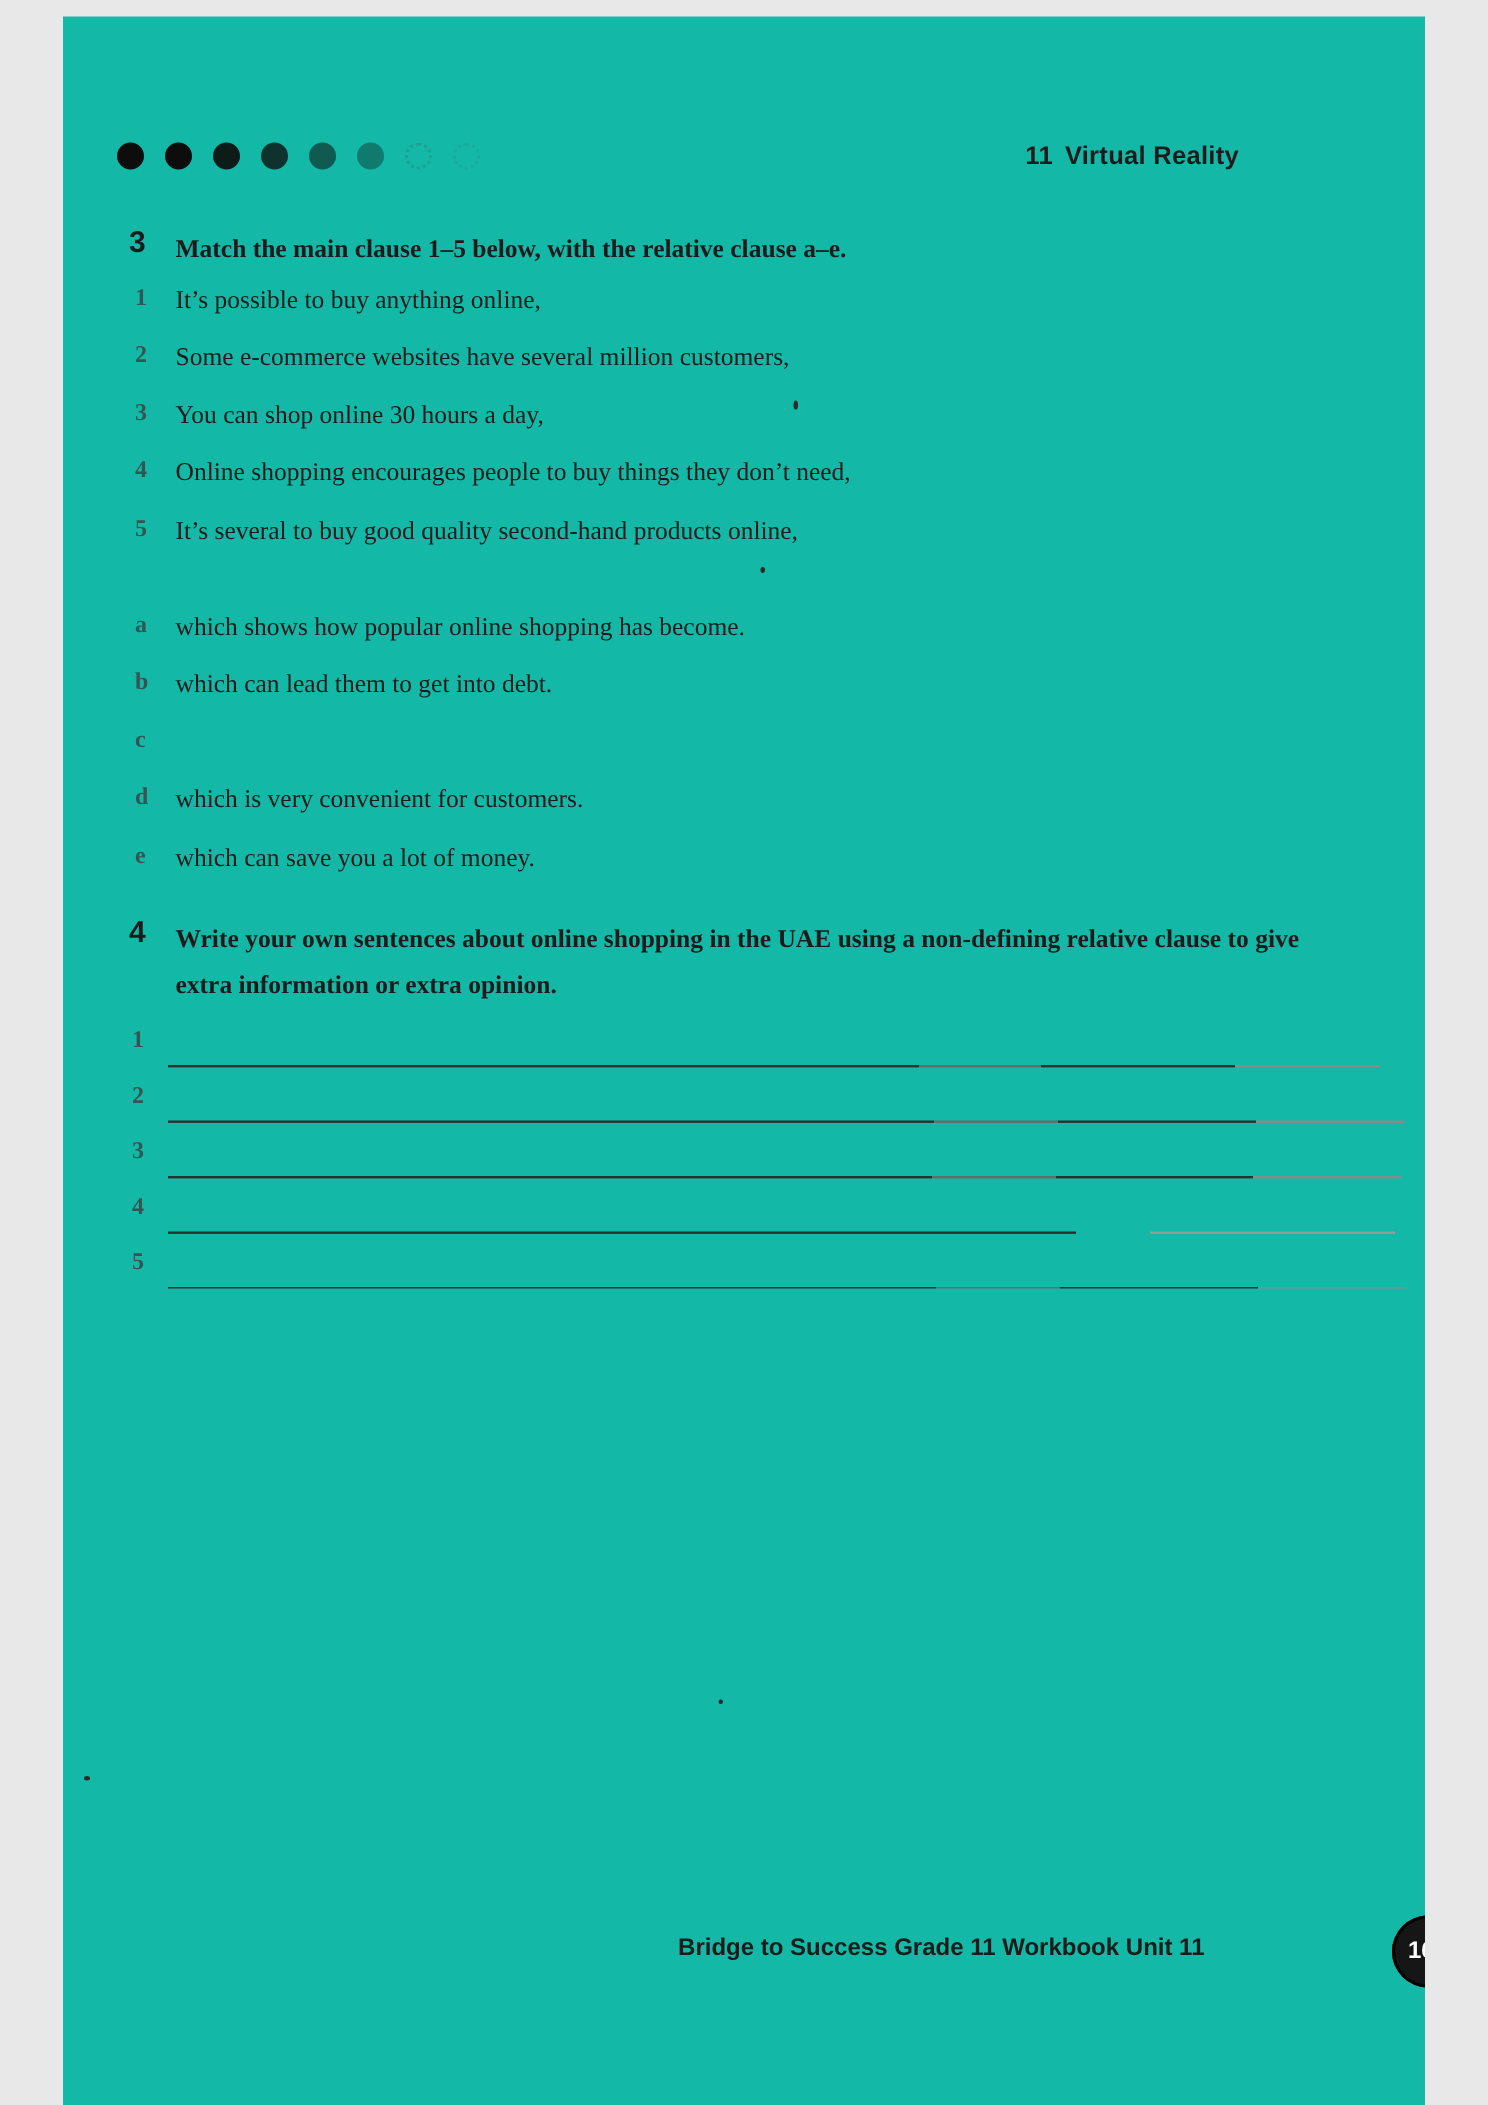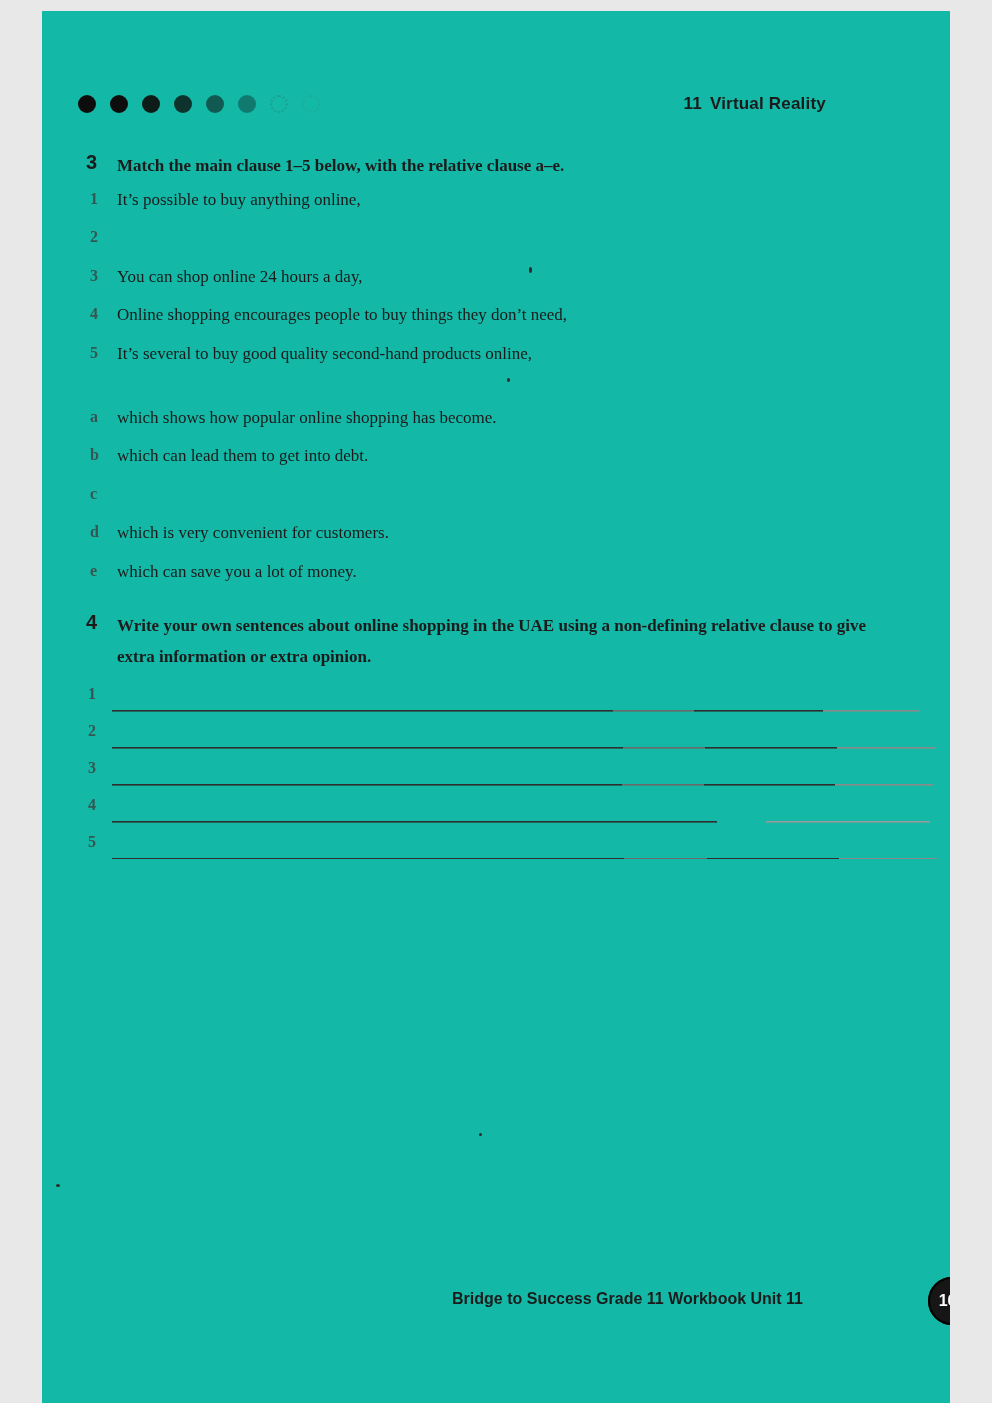--- a/index.html
+++ b/index.html
@@ -128,24 +128,25 @@
     <span class="ex-instruction">Match the main clause 1–5 below, with the relative clause a–e.</span>
   </div>
 
   <div class="clause-list" id="main-clauses">
     <div class="clause-row">
       <span class="clause-key">1</span>
       <span class="clause-text">It’s possible to buy anything online,</span>
     </div>
     <div class="clause-row">
       <span class="clause-key">2</span>
+      <span class="clause-text">Some e-commerce websites have several million customers,</span>
     </div>
     <div class="clause-row">
       <span class="clause-key">3</span>
-      <span class="clause-text">You can shop online 24 hours a day,</span>
+      <span class="clause-text">You can shop online 30 hours a day,</span>
     </div>
     <div class="clause-row">
       <span class="clause-key">4</span>
       <span class="clause-text">Online shopping encourages people to buy things they don’t need,</span>
     </div>
     <div class="clause-row">
       <span class="clause-key">5</span>
       <span class="clause-text">It’s several to buy good quality second-hand products online,</span>
     </div>
   </div>

